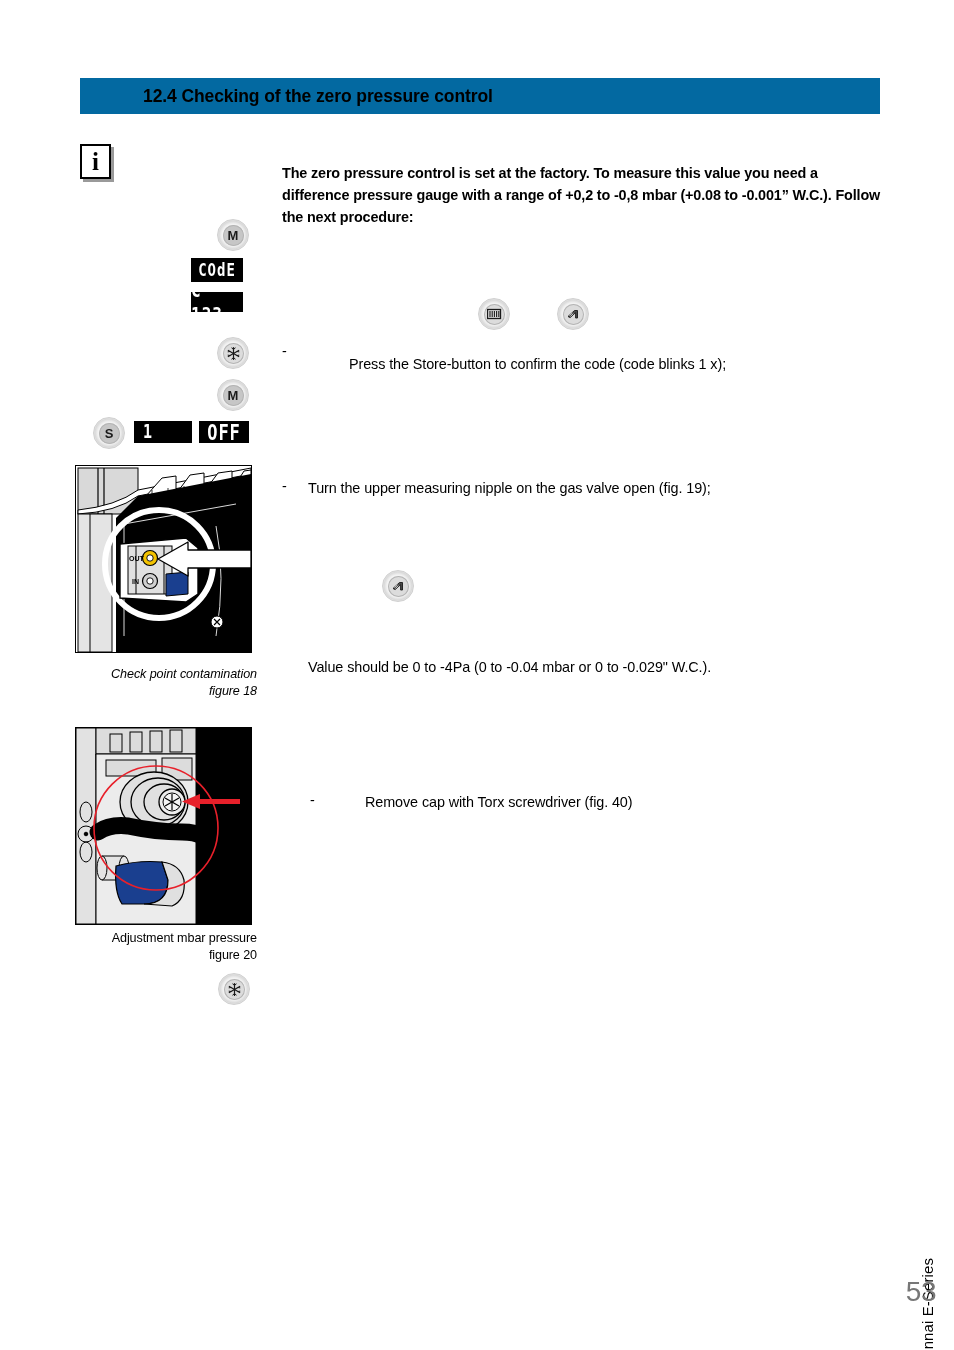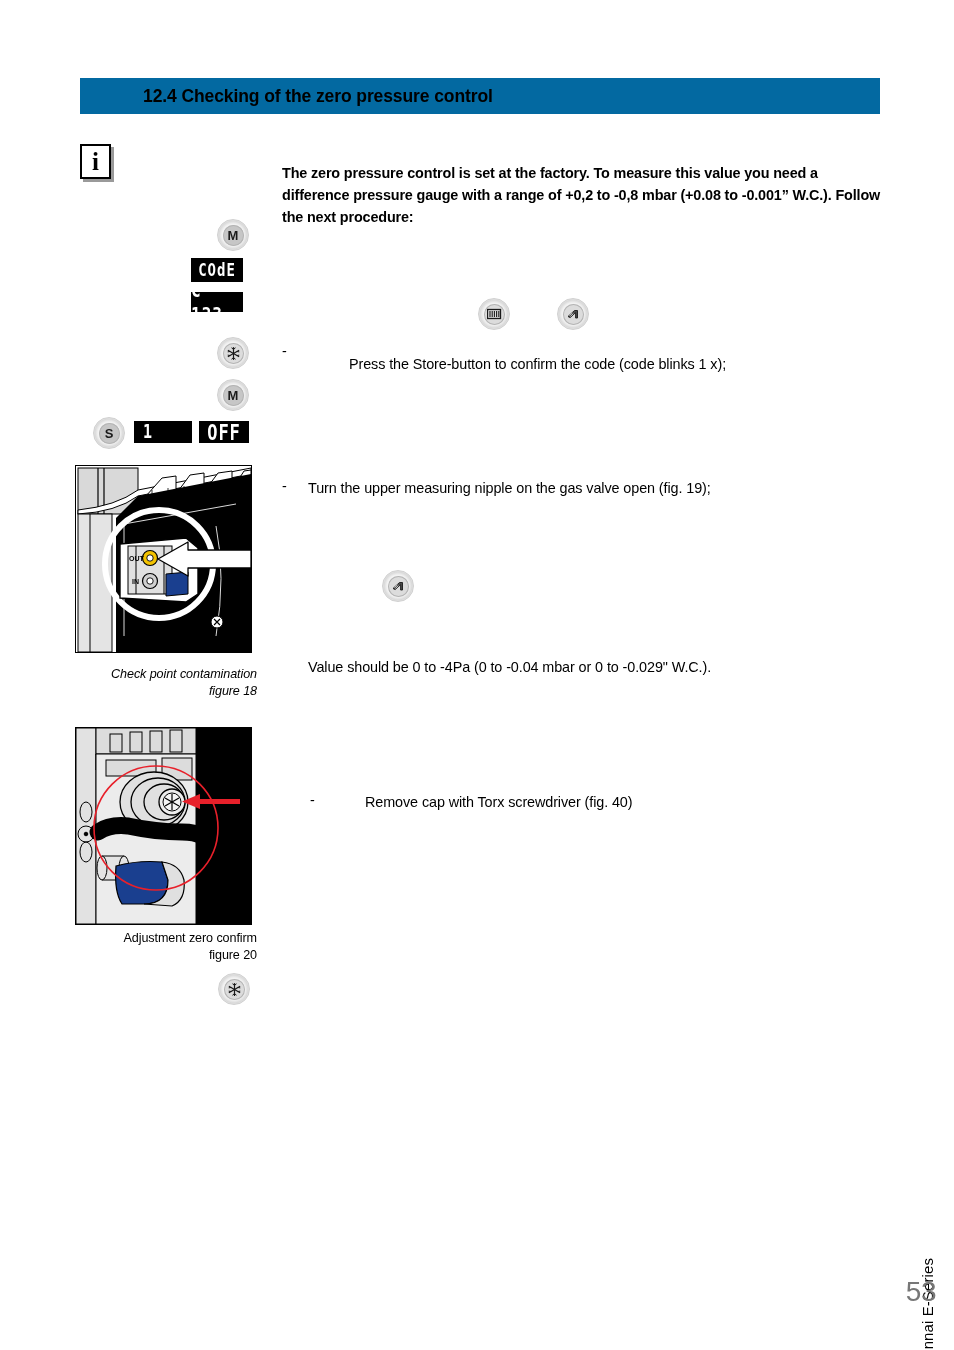--- a/index.html
+++ b/index.html
@@ -419,21 +419,21 @@
 
     <circle cx="80" cy="100" r="62" fill="none" stroke="#e8202a" stroke-width="1.6"></circle>
 
     <g fill="#e8202a">
       <rect x="122" y="71" width="42" height="5"></rect>
       <path d="M124 66 L124 81 L106 73.5 Z"></path>
     </g>
   </svg>
 </div>
 <div class="fig-caption" style="left:60px; top:930px; width:197px;">
-  <span>Adjustment zero confirm</span><br>
+  <span>Adjustment mbar pressure</span><br>
   <span>figure 20</span>
 </div>
 
 <div class="dash" style="left:310px; top:792px;">-</div>
 <div class="body-line" style="left:365px; top:792px;">Remove cap with Torx screwdriver (fig. 40)</div>
 
 <div class="ctrl-btn" style="left:218px; top:973px;">
   <div class="inner light">
     <svg width="15" height="15" viewBox="0 0 15 15" aria-hidden="true">
       <g stroke="#1a1a1a" stroke-width="1.2" stroke-linecap="round">

